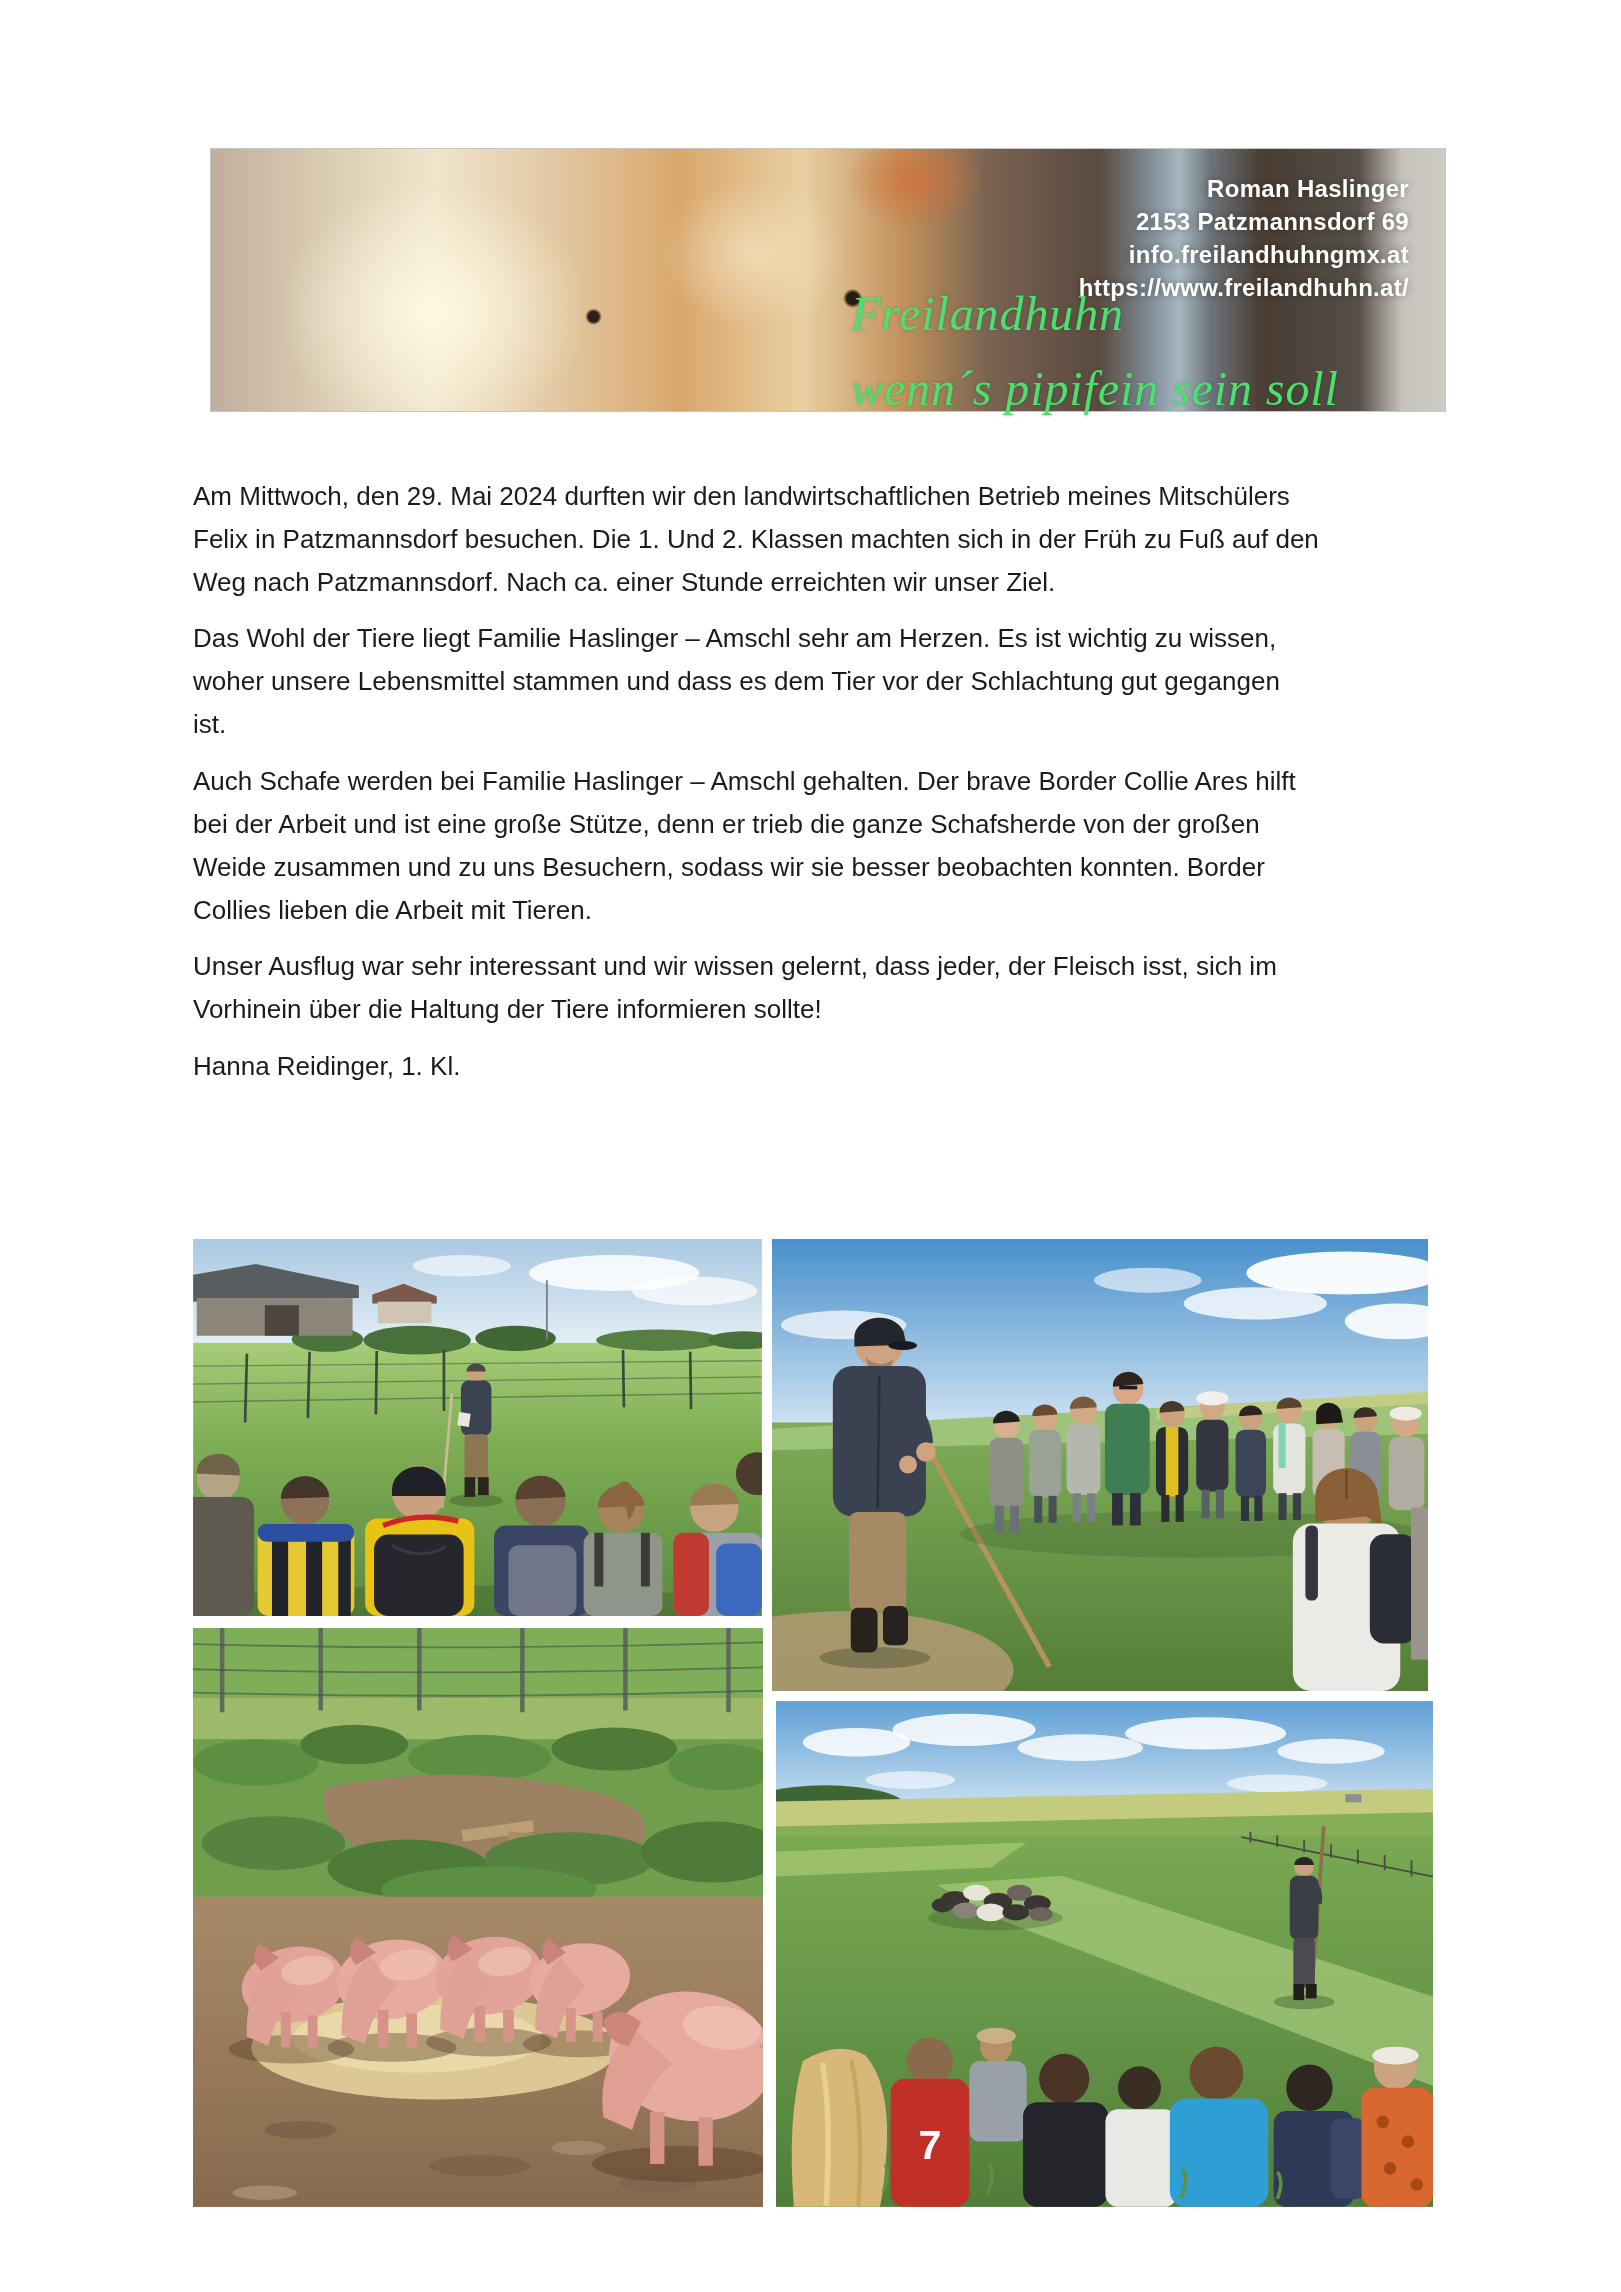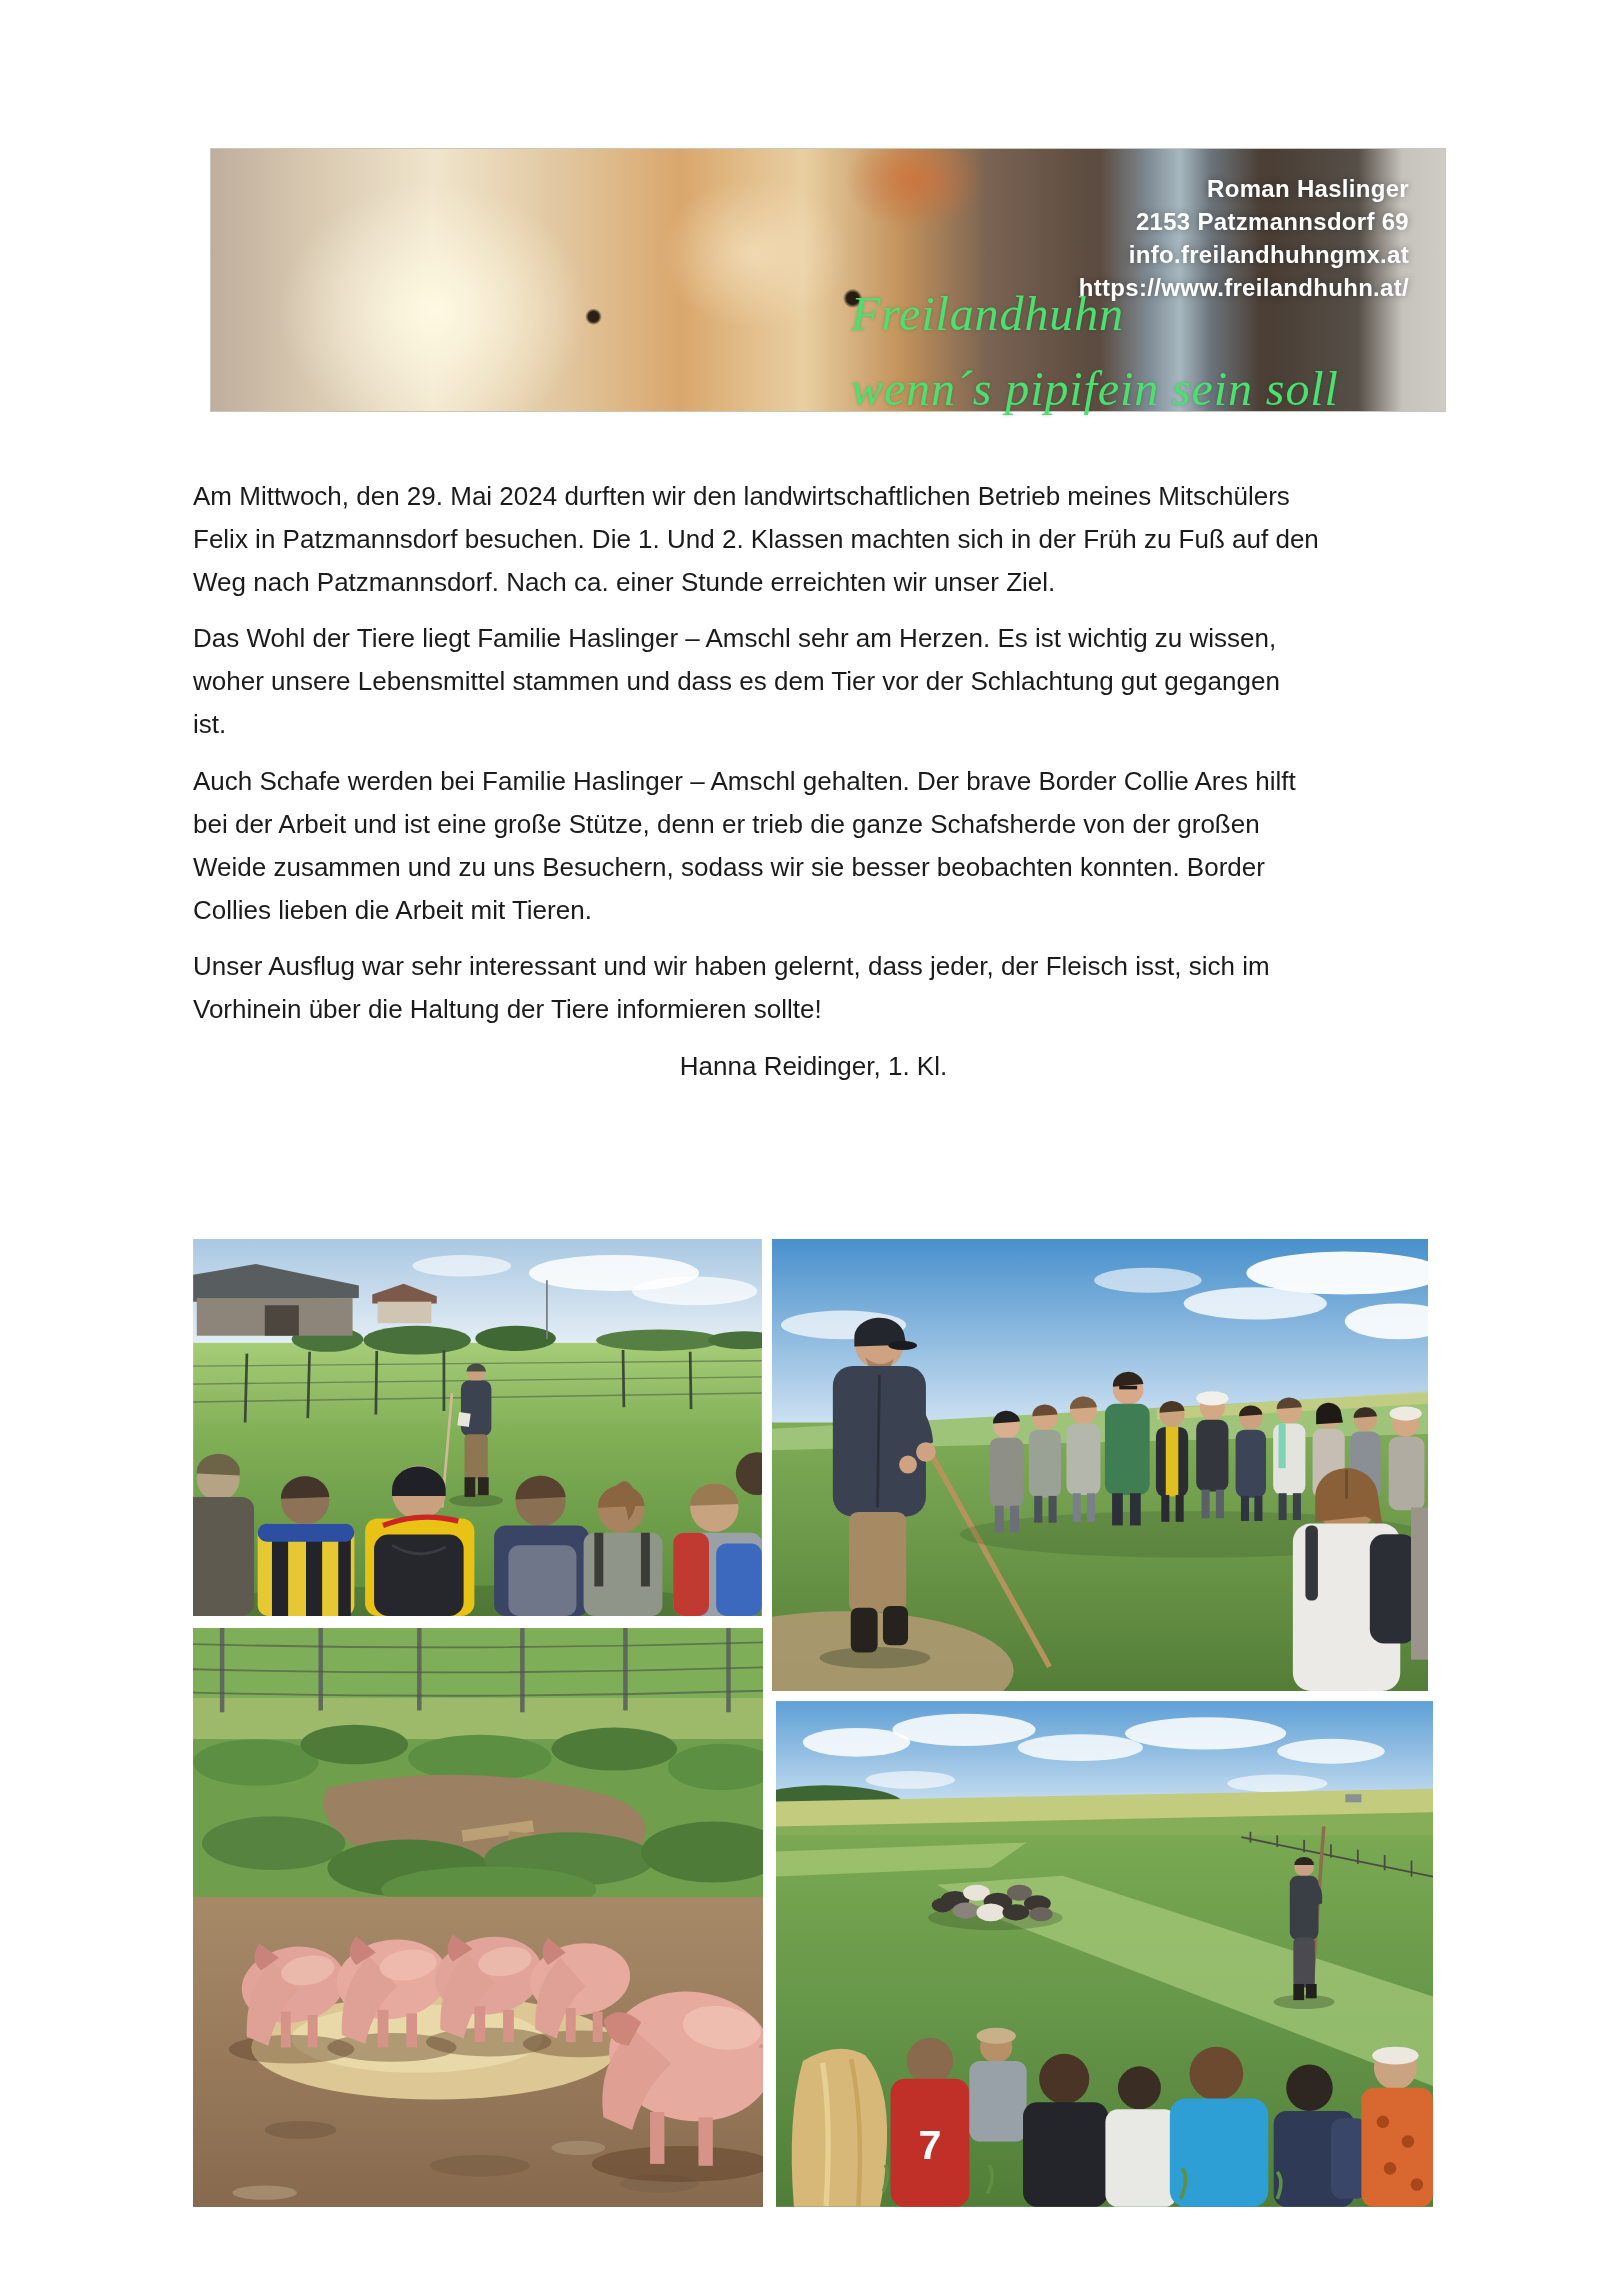--- a/index.html
+++ b/index.html
@@ -31,21 +31,21 @@
     font-size:48px;line-height:75px;font-style:italic;
     font-family:Liberation Serif, serif;letter-spacing:0.9px;
     white-space:pre-line;text-shadow:0 0 3.6px rgba(0,60,20,.25);
   }
   
   .article{
     position:absolute;left:193px;top:475px;width:1241px;
     color:#1b1b1b;font-size:26px;line-height:43px;
   }
   .article p{margin:0 0 13.4px 0;white-space:pre-line;}
-  .article .signature{text-align:center;margin-top:10px;}
+  .article .signature{text-align:left;margin-top:10px;}
   
   .photo{position:absolute;overflow:hidden;background:#dfe5d8;}
   .photo svg{display:block;width:100%;height:100%;}
   .p-field {left:193px;top:1239px;width:569px;height:377px;}
   .p-group {left:772px;top:1239px;width:656px;height:452px;}
   .p-pigs  {left:193px;top:1628px;width:570px;height:579px;}
   .p-sheep {left:776px;top:1701px;width:657px;height:506px;}
 </style>
 </head>
 <body>
@@ -65,21 +65,21 @@
     <p>Am Mittwoch, den 29. Mai 2024 durften wir den landwirtschaftlichen Betrieb meines Mitschülers
 Felix in Patzmannsdorf besuchen. Die 1. Und 2. Klassen machten sich in der Früh zu Fuß auf den
 Weg nach Patzmannsdorf. Nach ca. einer Stunde erreichten wir unser Ziel.</p>
     <p>Das Wohl der Tiere liegt Familie Haslinger – Amschl sehr am Herzen. Es ist wichtig zu wissen,
 woher unsere Lebensmittel stammen und dass es dem Tier vor der Schlachtung gut gegangen
 ist.</p>
     <p>Auch Schafe werden bei Familie Haslinger – Amschl gehalten. Der brave Border Collie Ares hilft
 bei der Arbeit und ist eine große Stütze, denn er trieb die ganze Schafsherde von der großen
 Weide zusammen und zu uns Besuchern, sodass wir sie besser beobachten konnten. Border
 Collies lieben die Arbeit mit Tieren.</p>
-    <p>Unser Ausflug war sehr interessant und wir haben gelernt, dass jeder, der Fleisch isst, sich im
+    <p>Unser Ausflug war sehr interessant und wir wissen gelernt, dass jeder, der Fleisch isst, sich im
 Vorhinein über die Haltung der Tiere informieren sollte!</p>
     <p class="signature">Hanna Reidinger, 1. Kl.</p>
   </div>
 
   <div class="photo p-field">
     <svg viewBox="0 0 635 421" xmlns="http://www.w3.org/2000/svg">
       <defs>
         <linearGradient id="sky1" x1="0" y1="0" x2="0" y2="1">
           <stop offset="0" stop-color="#a9c8e2"></stop>
             <stop offset="1" stop-color="#eaf2f7"></stop>

